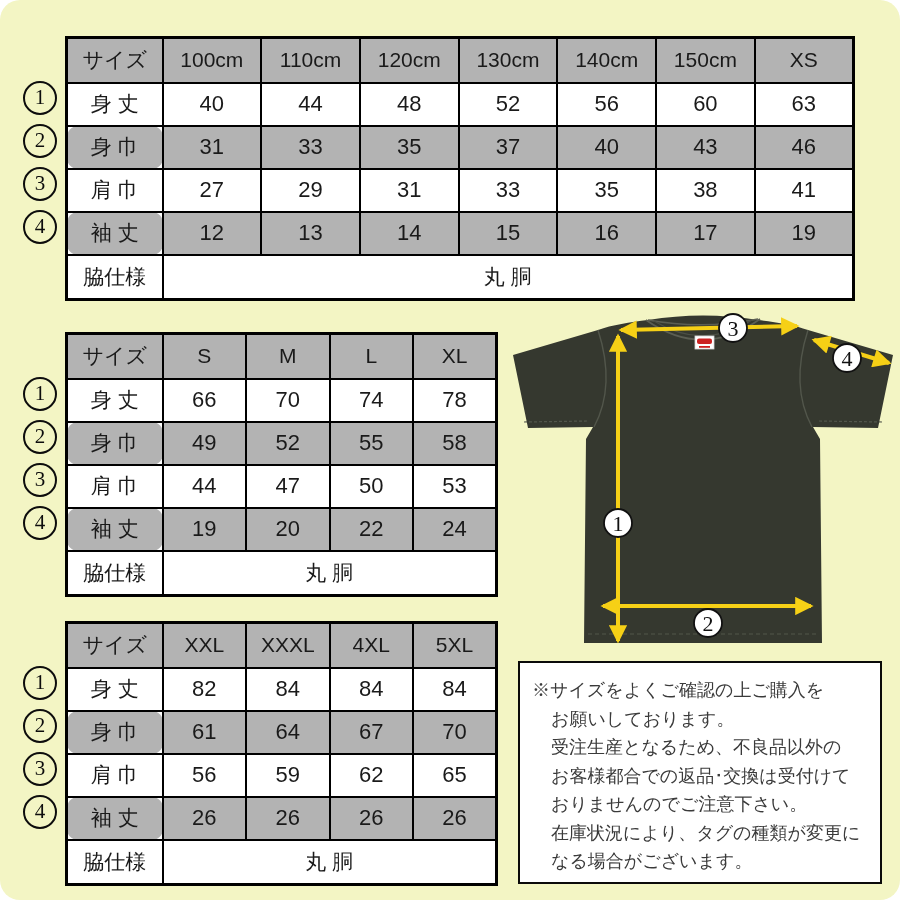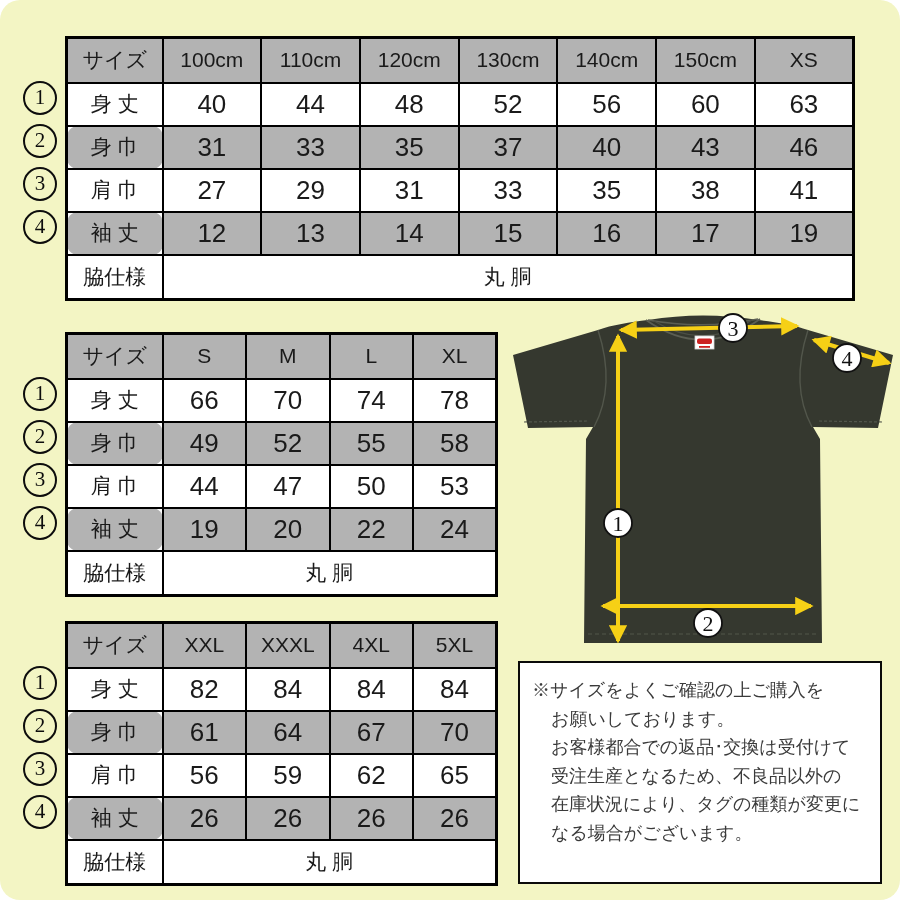--- a/index.html
+++ b/index.html
@@ -20,21 +20,21 @@
     border:2px solid #000; text-align:center; vertical-align:middle;
     padding:0; overflow:hidden; white-space:nowrap;
   }
   .twrap thead tr { height:45px; }
   .twrap tbody tr { height:43px; }
   .twrap tfoot tr { height:45px; }
   .twrap thead th { background:#b3b3b3; font-weight:normal; font-size:21px; }
   .twrap tbody tr:nth-child(odd)  td { background:#ffffff; }
   .twrap tbody tr:nth-child(even) td { background:#b3b3b3; }
   .twrap td.rowlabel { font-size:21px;border-radius:11px; }
-  .twrap td.value   { font-size:26px; }
+  .twrap td.value   { font-size:22px; }
   .twrap tfoot td   { background:#ffffff; font-size:21px; }
 
   
   .rail { position:absolute; left:0; top:0; width:40px; height:263px; }
   .marker {
     position:absolute; left:1px; width:30px; height:30px;
     border:2.5px solid #0d0d0d; border-radius:50%;
     font-family:"Liberation Serif", serif; font-size:21px; line-height:29px;
     text-align:center; color:#0d0d0d; background:transparent;
   }
@@ -322,19 +322,20 @@
       <g>
         <circle cx="208" cy="317" r="14" fill="#ffffff" stroke="#111111" stroke-width="1.8"></circle>
         <text x="208" y="317" text-anchor="middle" dy="0.36em" font-family="Liberation Serif, serif" font-size="22" fill="#111111">2</text>
       </g>
     </svg>
   </div>
 
   <div class="notice">
       <div class="notice-line">※サイズをよくご確認の上ご購入を</div>
       <div class="notice-line">お願いしております。</div>
+      <div class="notice-line">受注生産となるため、不良品以外の</div>
       <div class="notice-line">お客様都合での返品･交換は受付けて</div>
-      <div class="notice-line">受注生産となるため、不良品以外の</div>
+      <div class="notice-line">おりませんのでご注意下さい。</div>
       <div class="notice-line">在庫状況により、タグの種類が変更に</div>
       <div class="notice-line">なる場合がございます。</div>
     </div>
 
 </div>
 
 </body></html>

